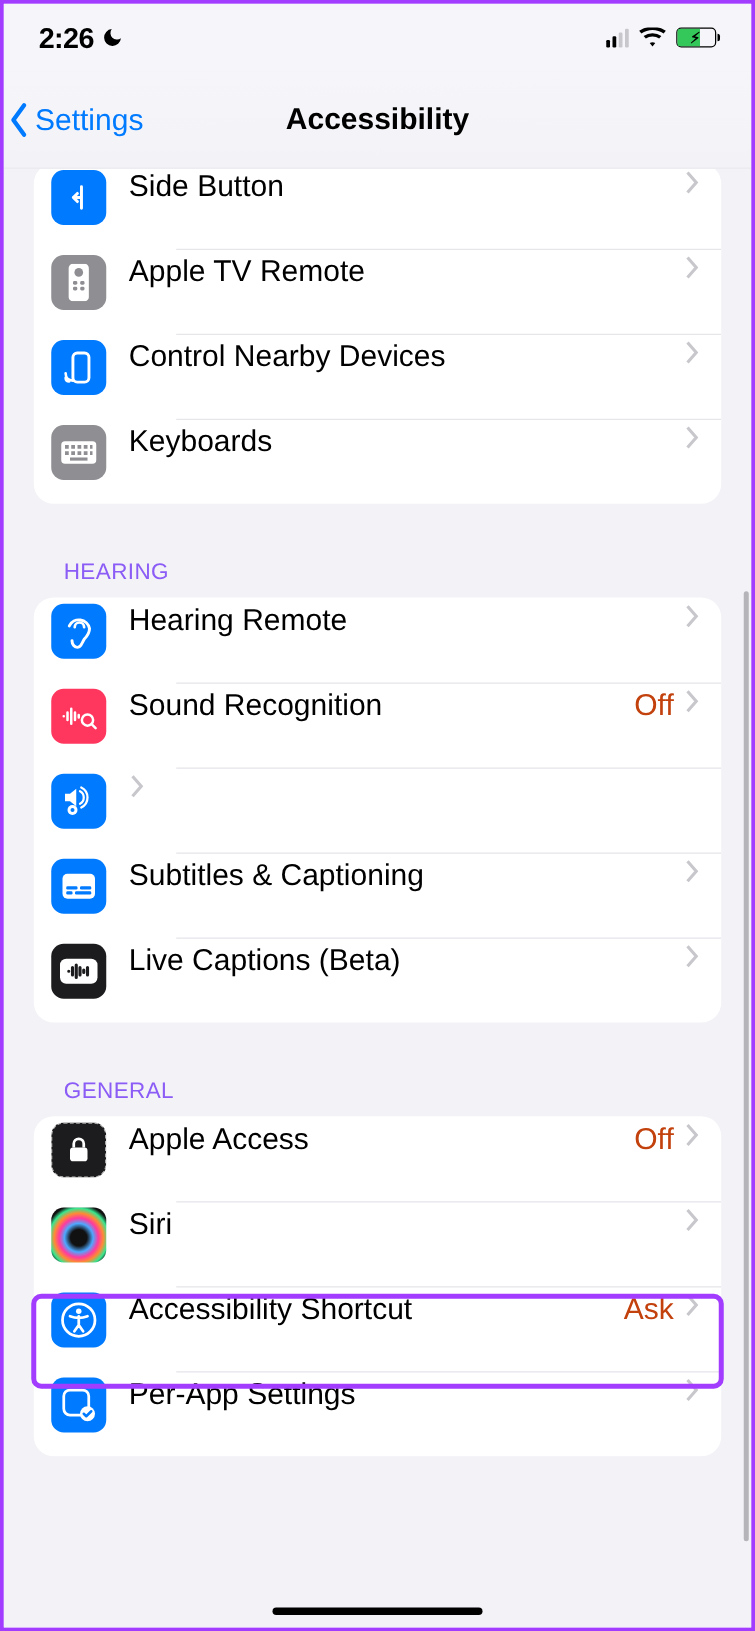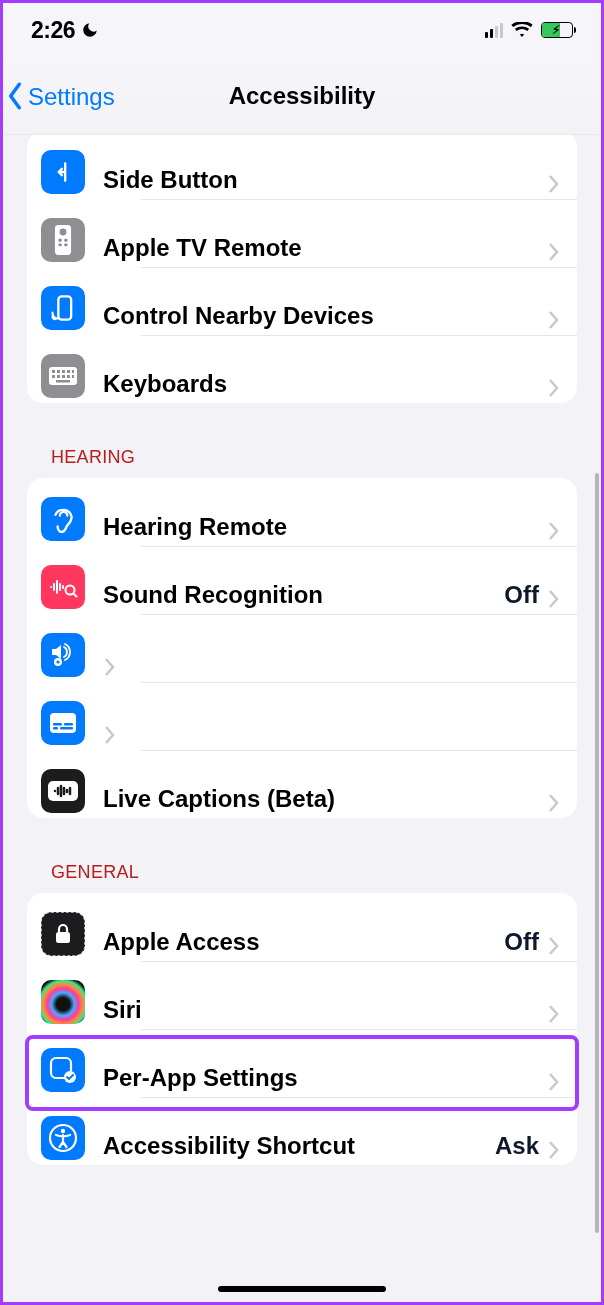--- a/index.html
+++ b/index.html
@@ -26,27 +26,27 @@
 
     
     .navhead { height: 78px; display: flex; align-items: center; position: relative; background: linear-gradient(#f6f6fa,#f2f2f7); border-bottom: 0.5px solid rgba(0,0,0,.05); }
     .back { display:flex; align-items:flex-end; gap:2px; color:#007aff; font-size:24px; padding-left:1px; }
     .back svg { width: 22px; height: 30px; }
     .title { position:absolute; left:0; right:0; text-align:center; font-size:24px; font-weight:700; pointer-events:none; }
 
     
     .scroll { flex:1; overflow: hidden; }
     .group { margin: 0 24px 44px; }
-    .group-header { font-size: 18px; color:#b91c1c; letter-spacing:0.3px; text-transform: uppercase; padding: 0 24px 10px; }
+    .group-header { font-size: 18px; color:#8b5cf6; letter-spacing:0.3px; text-transform: uppercase; padding: 0 24px 10px; }
     .list { background:#fff; border-radius: 16px; overflow:hidden; }
-    .row { display:flex; align-items:flex-end; min-height: 68px; padding: 5px 18px 5px 14px; position:relative; cursor:pointer;font-weight:bold; }
+    .row { display:flex; align-items:flex-start; min-height: 68px; padding: 5px 18px 5px 14px; position:relative; cursor:pointer; }
     .row + .row::before { content:''; position:absolute; top:0; left:114px; right:0; height:1px; background:#e5e5ea; }
     .icon-box { width:44px; height:44px; border-radius:10px; display:flex; align-items:center; justify-content:center; margin-right:18px; flex-shrink:0; color:#fff; }
     .label { font-size: 24px; flex:1; color:#000; }
-    .value { font-size: 24px; color:#0f172a; margin-right:8px; }
+    .value { font-size: 24px; color:#c2410c; margin-right:8px; }
     .chev { width: 12px; height: 20px; flex-shrink:0; }
     .chev path { stroke:#c7c7cc; stroke-width:2.5; fill:none; }
 
     .bg-blue { background:#007aff; }
     .bg-gray { background:#8e8e93; }
     .bg-red  { background:#ff375f; }
     .bg-dark { background:#1c1c1e; }
     .bg-lock { background:#1c1c1e; border:1.5px dashed #aaa; }
     .bg-siri { background: radial-gradient(circle at 50% 55%, #111 20%, #4ea8ff 35%, #ff3b9f 48%, #ff8a34 60%, #37e68f 72%, #111 82%); }
 
@@ -217,20 +217,21 @@
         <div class="row">
           <div class="icon-box bg-blue">
             <svg width="30" height="24" viewBox="0 0 30 24">
                 <rect x="2" y="2" width="26" height="20" rx="4" fill="#fff"></rect>
                 <rect x="5" y="12" width="9" height="2.5" rx="1" fill="#007aff"></rect>
                 <rect x="16" y="12" width="9" height="2.5" rx="1" fill="#007aff"></rect>
                 <rect x="5" y="16" width="5" height="2.5" rx="1" fill="#007aff"></rect>
                 <rect x="12" y="16" width="13" height="2.5" rx="1" fill="#007aff"></rect>
               </svg>
           </div>
+          <span class="label">Subtitles &amp; Captioning</span>
           <svg class="chev" viewBox="0 0 12 20">
               <path d="M3 2l7 8-7 8"></path>
             </svg>
         </div>
         <div class="row">
           <div class="icon-box bg-dark">
             <svg width="32" height="22" viewBox="0 0 32 22">
                 <rect x="1" y="1" width="30" height="20" rx="5" fill="#fff"></rect>
                 <g stroke="#1c1c1e" stroke-width="2.5" stroke-linecap="round">
                   <path d="M8 11v0M11 8v6M14 6v10M17 8v6M20 10v2M23 8v6"></path>
@@ -264,44 +265,44 @@
         <div class="row">
           <div class="icon-box bg-siri"></div>
           <span class="label">Siri</span>
           <svg class="chev" viewBox="0 0 12 20">
               <path d="M3 2l7 8-7 8"></path>
             </svg>
         </div>
         <div class="row">
           <div class="icon-box bg-blue">
             <svg width="30" height="30" viewBox="0 0 30 30">
+                <circle cx="15" cy="15" r="13" stroke="#fff" stroke-width="2.2" fill="none"></circle>
+                <circle cx="15" cy="8" r="2.2" fill="#fff"></circle>
+                <path d="M8 12c4 1.5 10 1.5 14 0M15 12v7m0 0l-3.5 5M15 19l3.5 5" stroke="#fff" stroke-width="2.2" fill="none" stroke-linecap="round"></path>
+              </svg>
+          </div>
+          <span class="label">Accessibility Shortcut</span>
+          <span class="value">Ask</span>
+          <svg class="chev" viewBox="0 0 12 20">
+              <path d="M3 2l7 8-7 8"></path>
+            </svg>
+        </div>
+        <div class="row">
+          <div class="icon-box bg-blue">
+            <svg width="30" height="30" viewBox="0 0 30 30">
                 <rect x="3" y="3" width="20" height="20" rx="5" stroke="#fff" stroke-width="2.2" fill="none"></rect>
                 <circle cx="22" cy="22" r="6" fill="#fff"></circle>
                 <path d="M19 22l2 2 4-4" stroke="#007aff" stroke-width="2" fill="none" stroke-linecap="round" stroke-linejoin="round"></path>
               </svg>
           </div>
           <span class="label">Per-App Settings</span>
           <svg class="chev" viewBox="0 0 12 20">
               <path d="M3 2l7 8-7 8"></path>
             </svg>
         </div>
-        <div class="row">
-          <div class="icon-box bg-blue">
-            <svg width="30" height="30" viewBox="0 0 30 30">
-                <circle cx="15" cy="15" r="13" stroke="#fff" stroke-width="2.2" fill="none"></circle>
-                <circle cx="15" cy="8" r="2.2" fill="#fff"></circle>
-                <path d="M8 12c4 1.5 10 1.5 14 0M15 12v7m0 0l-3.5 5M15 19l3.5 5" stroke="#fff" stroke-width="2.2" fill="none" stroke-linecap="round"></path>
-              </svg>
-          </div>
-          <span class="label">Accessibility Shortcut</span>
-          <span class="value">Ask</span>
-          <svg class="chev" viewBox="0 0 12 20">
-              <path d="M3 2l7 8-7 8"></path>
-            </svg>
-        </div>
       </div>
       <div class="highlight" style="top:173px; left:-2px; right:-2px; height:76px;"></div>
     </div>
 
   </div>
 
   <div class="scrollbar-hint"></div>
   <div class="home-ind"></div>
 </div>
 

